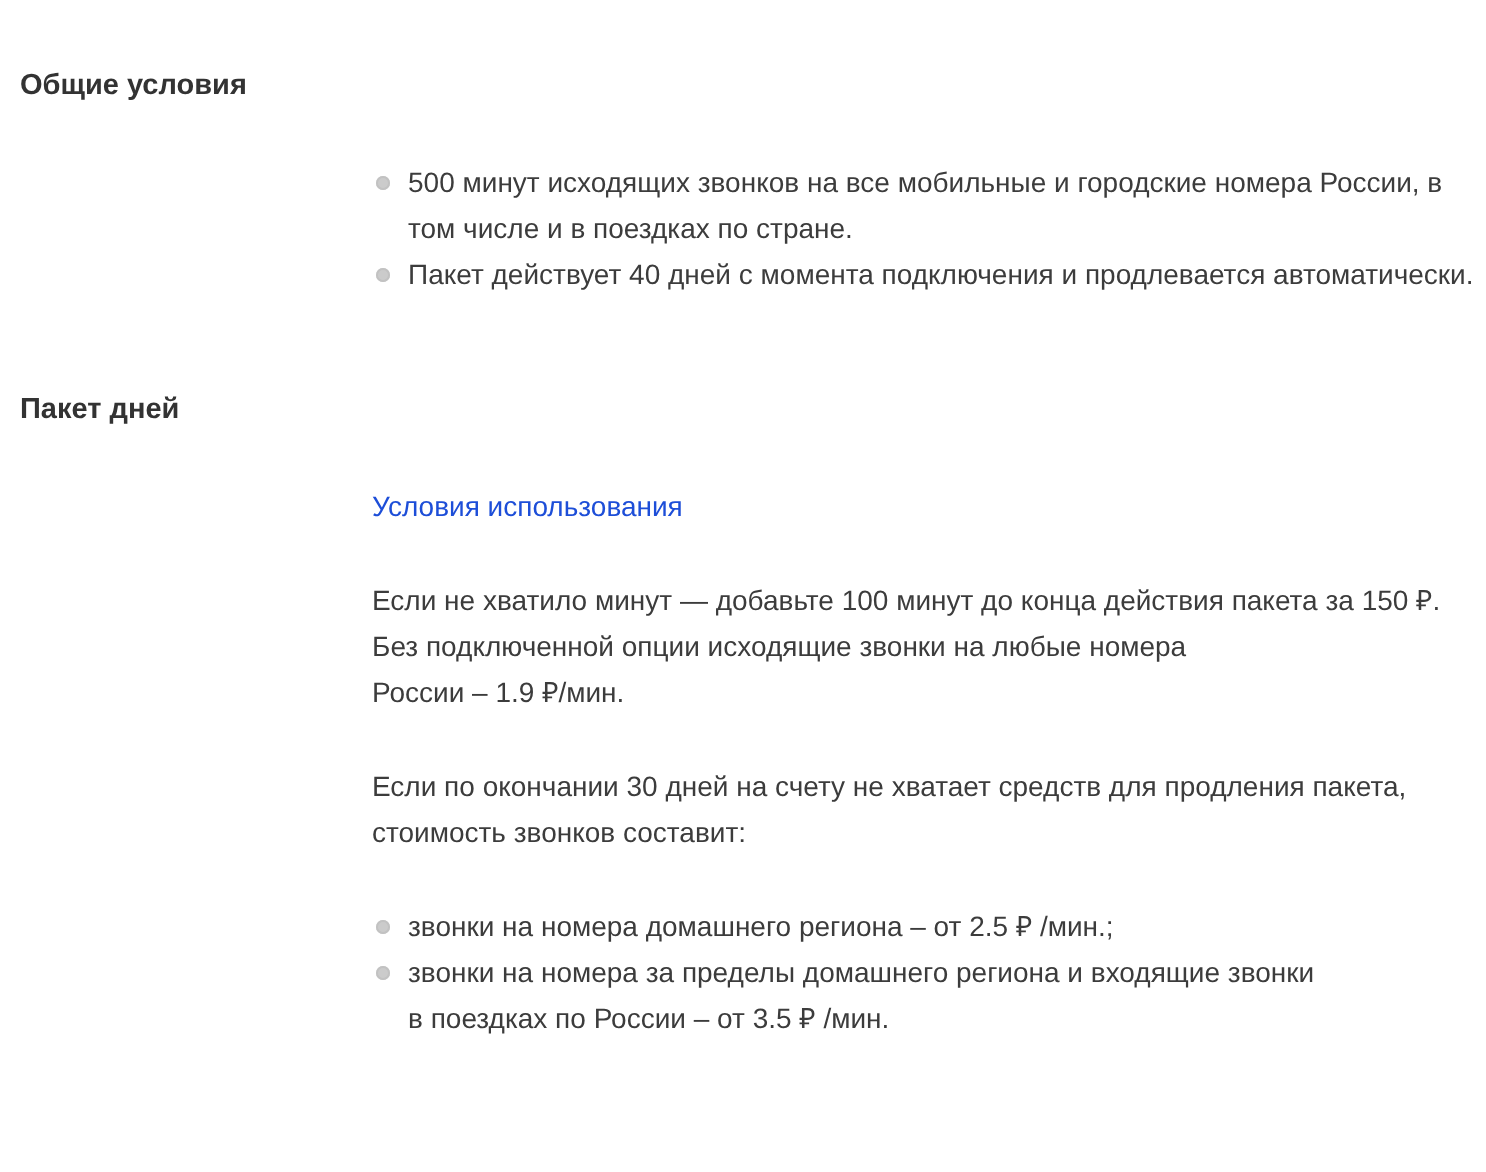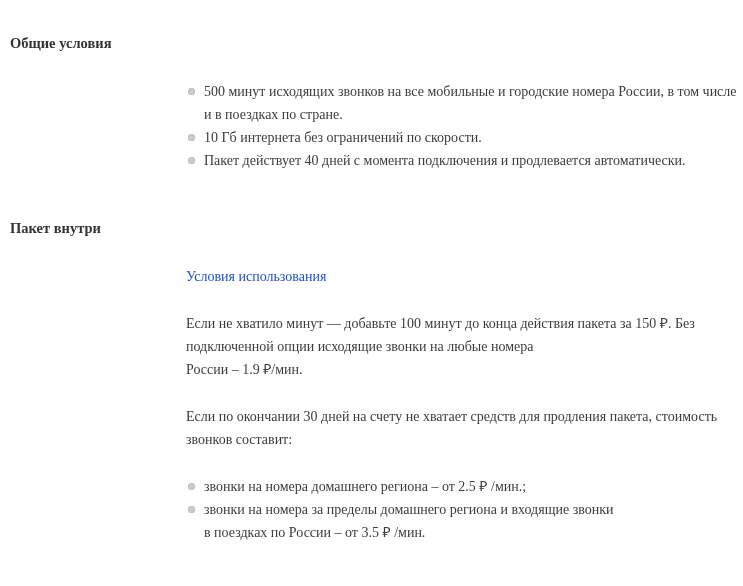--- a/index.html
+++ b/index.html
@@ -6,21 +6,21 @@
     margin: 0;
     padding: 0;
     background: #ffffff;
   }
   .page {
     width: 743px;
     min-height: 586px;
     background: #ffffff;
     box-sizing: border-box;
     padding: 32px 0 0 10px;
-    font-family: Liberation Serif, serif;
+    font-family: Liberation Sans, sans-serif;
     font-size: 14px;
     line-height: 23px;
     color: #3c3c3c;
   }
   .row {
     display: grid;
     grid-template-columns: 176px 1fr;
     align-items: start;
   }
   .row-general {
@@ -78,32 +78,28 @@
   <section class="row row-general">
     <h3 class="col-label">Общие условия</h3>
     <div class="col-content">
       <ul class="bullet-list">
         <li>
           <span class="bullet"></span>
           <span class="li-text">500 минут исходящих звонков на все мобильные и городские номера России, в том числе и в поездках по стране.</span>
         </li>
         <li>
           <span class="bullet"></span>
-          <span class="li-text">10 Гб интернета без ограничений по скорости.</span>
-        </li>
-        <li>
-          <span class="bullet"></span>
           <span class="li-text">Пакет действует 40 дней с момента подключения и продлевается автоматически.</span>
         </li>
       </ul>
     </div>
   </section>
 
   <section class="row row-minutes">
-    <h3 class="col-label">Пакет внутри</h3>
+    <h3 class="col-label">Пакет дней</h3>
     <div class="col-content">
       <p class="muted">Условия использования</p>
       <p>Если не хватило минут — добавьте 100 минут до конца действия пакета за 150 ₽. Без подключенной опции исходящие звонки на любые номера
 России – 1.9 ₽/мин.</p>
       <p>Если по окончании 30 дней на счету не хватает средств для продления пакета, стоимость звонков составит:</p>
       <ul class="bullet-list">
         <li>
           <span class="bullet"></span>
           <span class="li-text">звонки на номера домашнего региона – от 2.5 ₽ /мин.;</span>
         </li>

